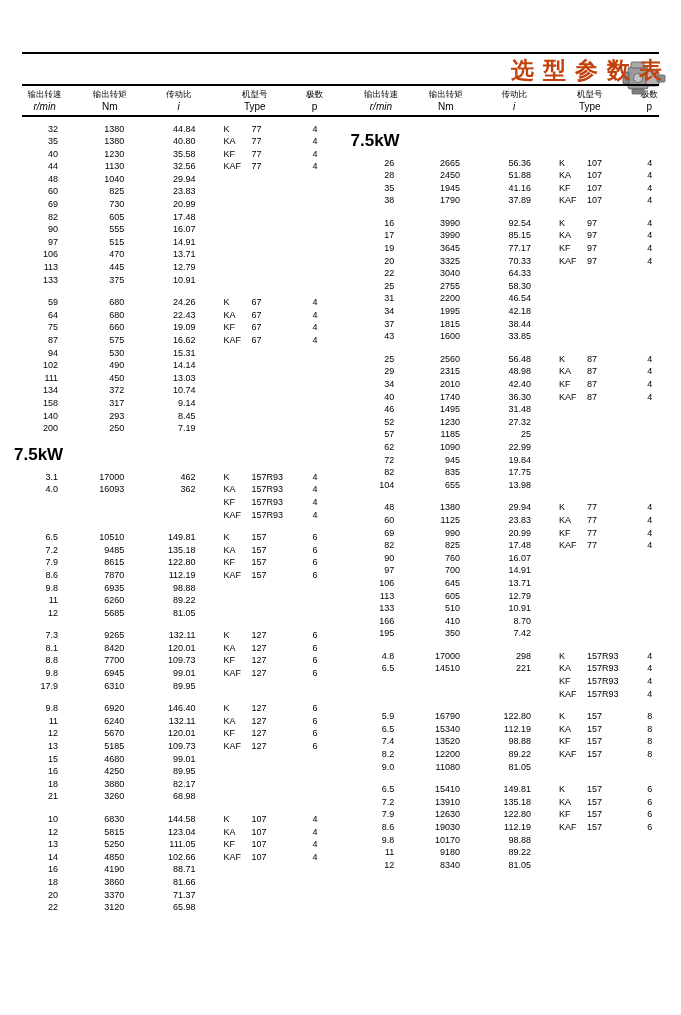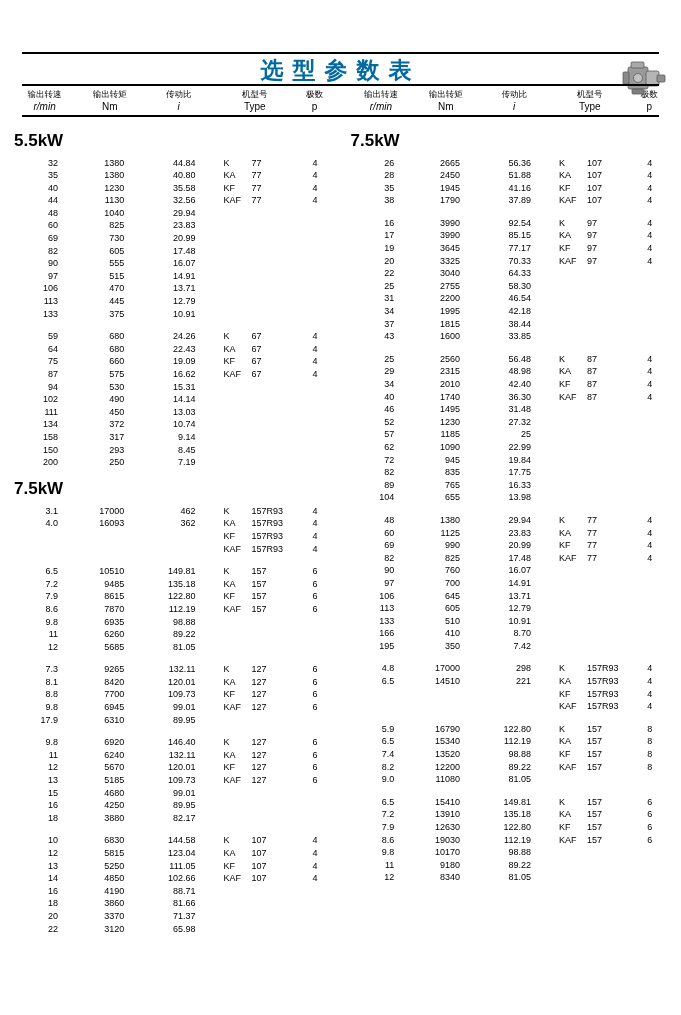--- a/index.html
+++ b/index.html
@@ -52,26 +52,26 @@
     right: 12px;
     bottom: 0;
     height: 2px;
     background: #000;
   }
   .doc-title {
     position: absolute;
     left: 0;
     right: 0;
     top: 3px;
-    text-align: center;
+    text-align: right;
     font-family: "DejaVu Sans", sans-serif;
     font-size: 23px;
     font-weight: bold;
     letter-spacing: 9px;
-    color: #0369a1;
+    color: #c2410c;
   }
 
   
   .colhead-wrap {
     display: flex;
     margin-top: 3px;
     padding: 0 2px;
   }
   .colhead {
     width: 50%;
@@ -199,21 +199,20 @@
         <div class="c c3 sub ital">i</div>
         <div class="c c4 sub">Type</div>
         <div class="c c5 sub">p</div>
       </div>
     </div>
   </div>
   <div class="rule-head"></div>
 
   <div class="columns">
     <div class="col left" id="col-left">
-        <div class="section-title">5.5kW</div>
         <div class="group">
           <div class="row">
             <div class="f1">32</div>
             <div class="f2">1380</div>
             <div class="f3">44.84</div>
             <div class="f4">
               <span class="typ">K</span>
               <span class="num">77</span>
             </div>
             <div class="f5">4</div>
@@ -424,21 +423,21 @@
             <div class="f1">158</div>
             <div class="f2">317</div>
             <div class="f3">9.14</div>
             <div class="f4">
               <span class="typ"></span>
               <span class="num"></span>
             </div>
             <div class="f5"></div>
           </div>
           <div class="row">
-            <div class="f1">150</div>
+            <div class="f1">140</div>
             <div class="f2">293</div>
             <div class="f3">8.45</div>
             <div class="f4">
               <span class="typ"></span>
               <span class="num"></span>
             </div>
             <div class="f5"></div>
           </div>
           <div class="row">
             <div class="f1">200</div>
@@ -676,20 +675,30 @@
             <div class="f4">
               <span class="typ"></span>
               <span class="num"></span>
             </div>
             <div class="f5"></div>
           </div>
           <div class="row">
             <div class="f1">18</div>
             <div class="f2">3880</div>
             <div class="f3">82.17</div>
+            <div class="f4">
+              <span class="typ"></span>
+              <span class="num"></span>
+            </div>
+            <div class="f5"></div>
+          </div>
+          <div class="row">
+            <div class="f1">21</div>
+            <div class="f2">3260</div>
+            <div class="f3">68.98</div>
             <div class="f4">
               <span class="typ"></span>
               <span class="num"></span>
             </div>
             <div class="f5"></div>
           </div>
         </div>
         <div class="group">
           <div class="row">
             <div class="f1">10</div>
@@ -1007,30 +1016,20 @@
             <div class="f4">
               <span class="typ"></span>
               <span class="num"></span>
             </div>
             <div class="f5"></div>
           </div>
           <div class="row">
             <div class="f1">82</div>
             <div class="f2">835</div>
             <div class="f3">17.75</div>
-            <div class="f4">
-              <span class="typ"></span>
-              <span class="num"></span>
-            </div>
-            <div class="f5"></div>
-          </div>
-          <div class="row">
-            <div class="f1">89</div>
-            <div class="f2">765</div>
-            <div class="f3">16.33</div>
             <div class="f4">
               <span class="typ"></span>
               <span class="num"></span>
             </div>
             <div class="f5"></div>
           </div>
           <div class="row">
             <div class="f1">104</div>
             <div class="f2">655</div>
             <div class="f3">13.98</div>

